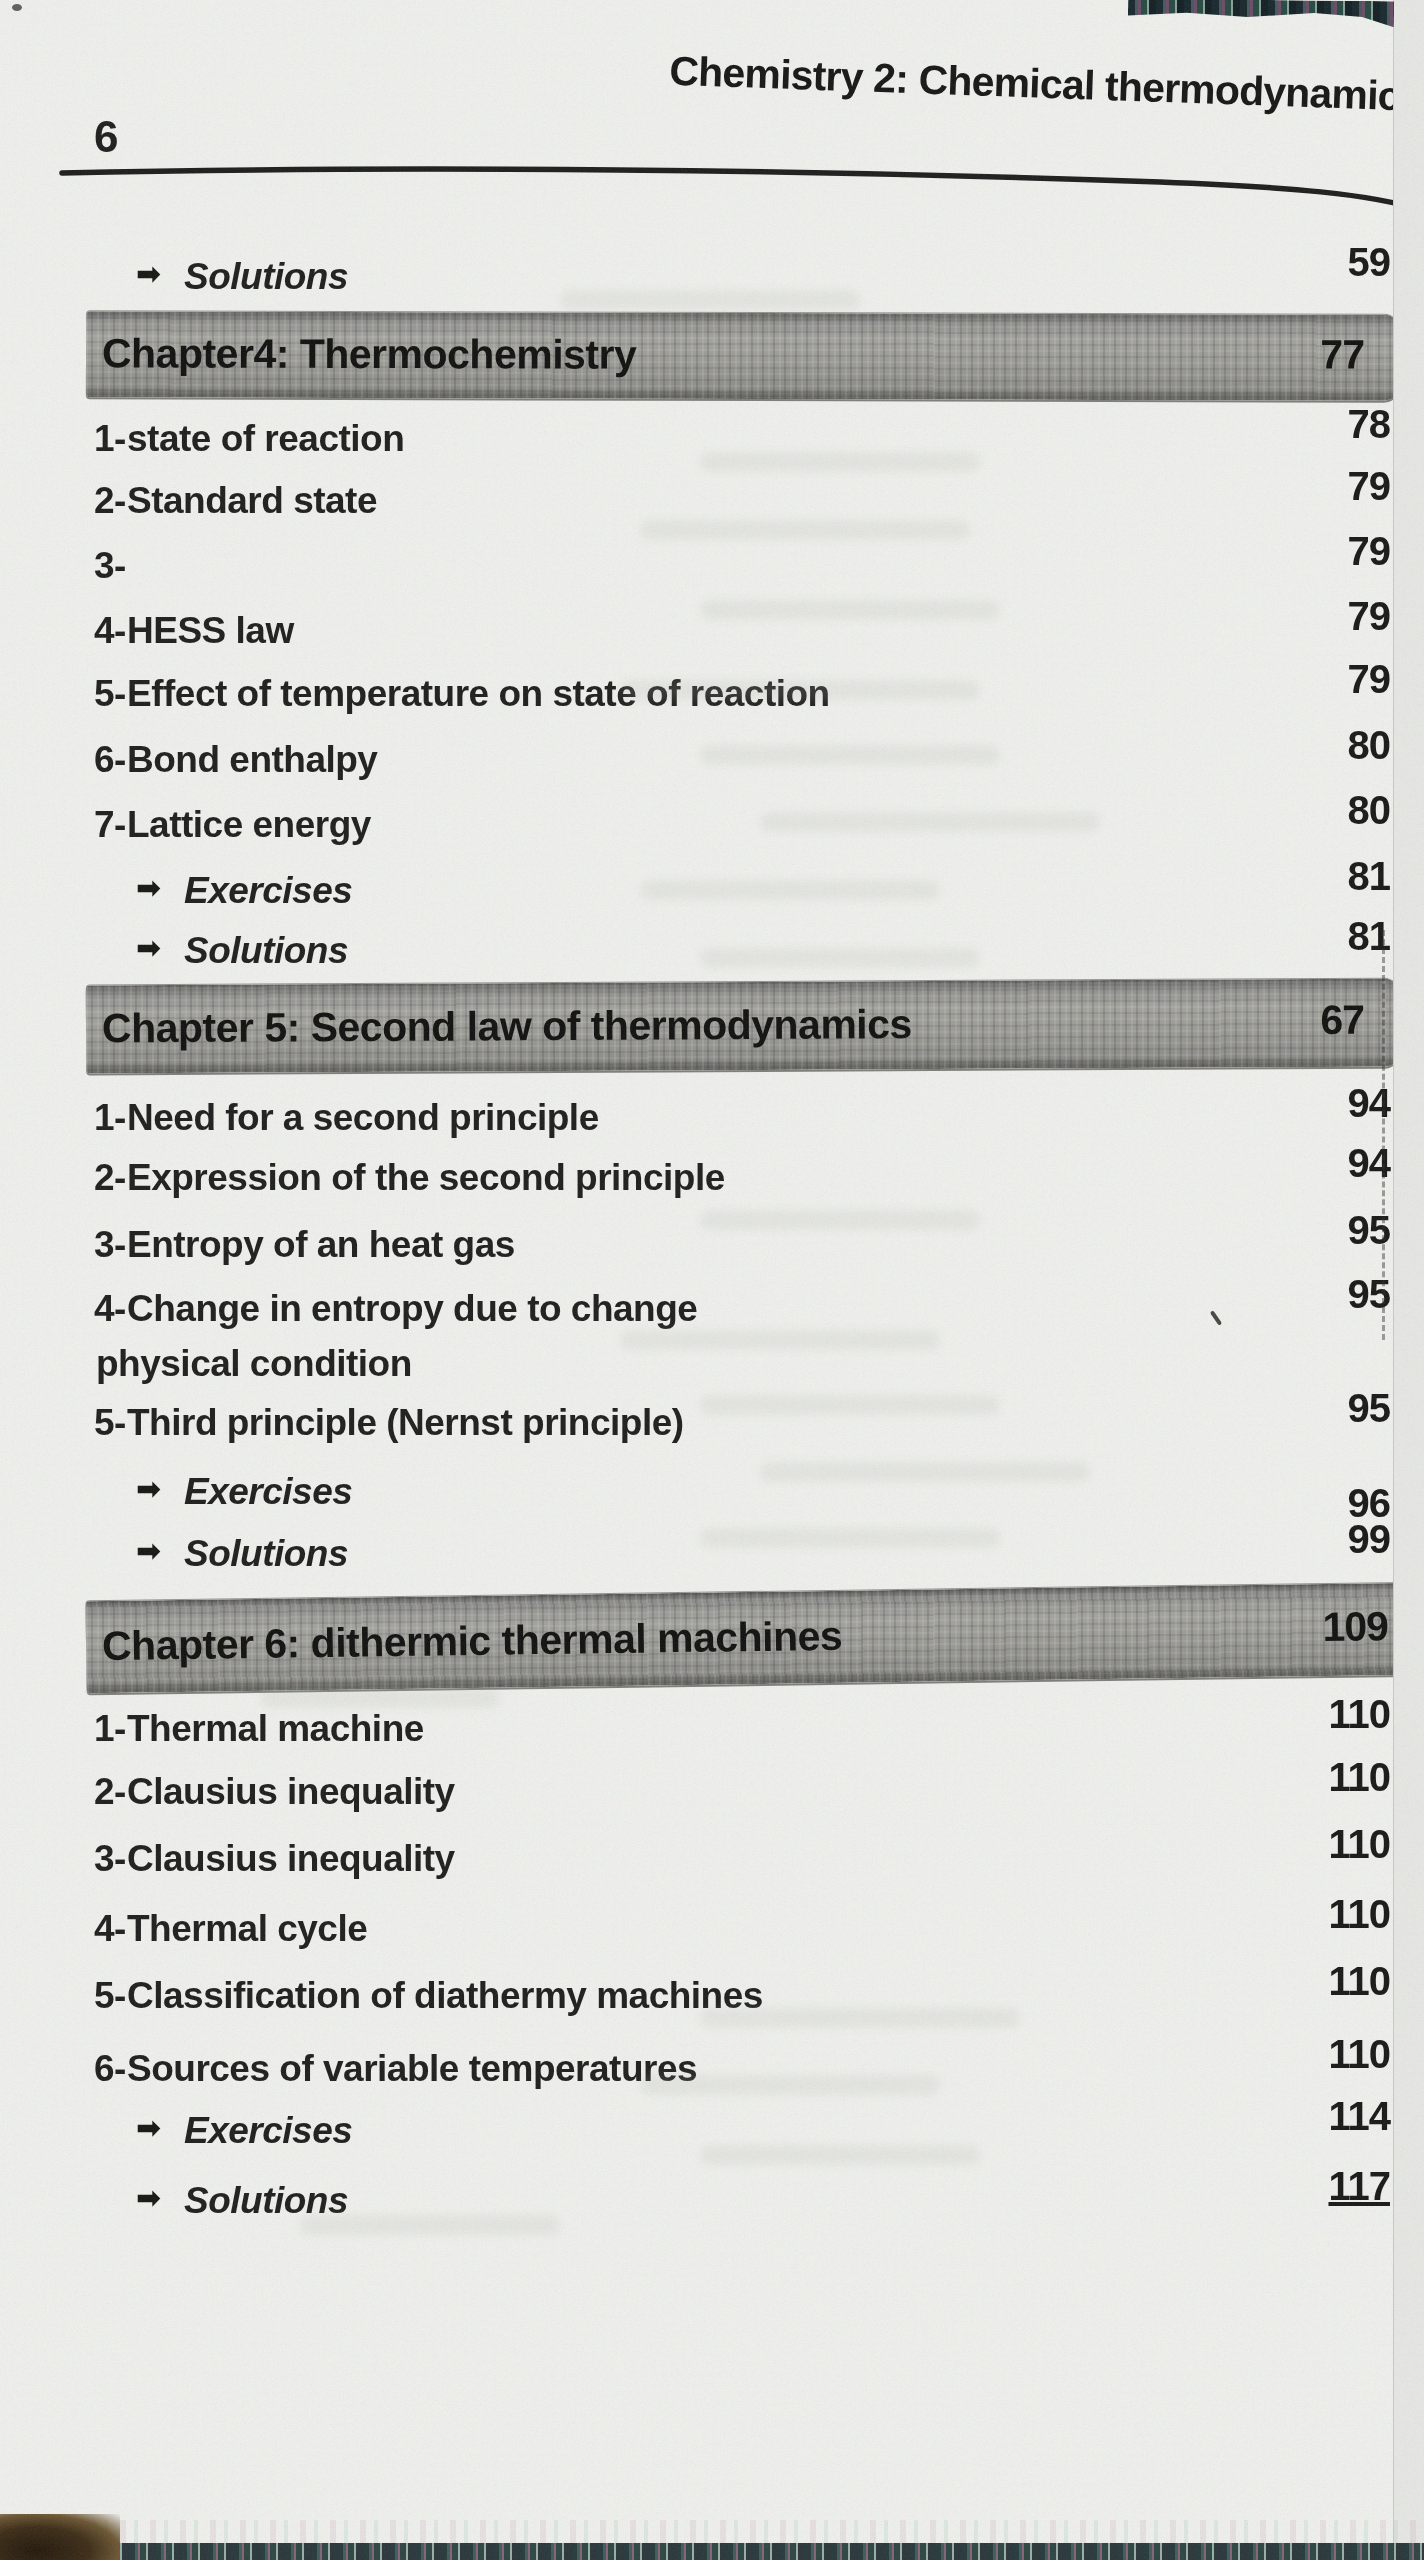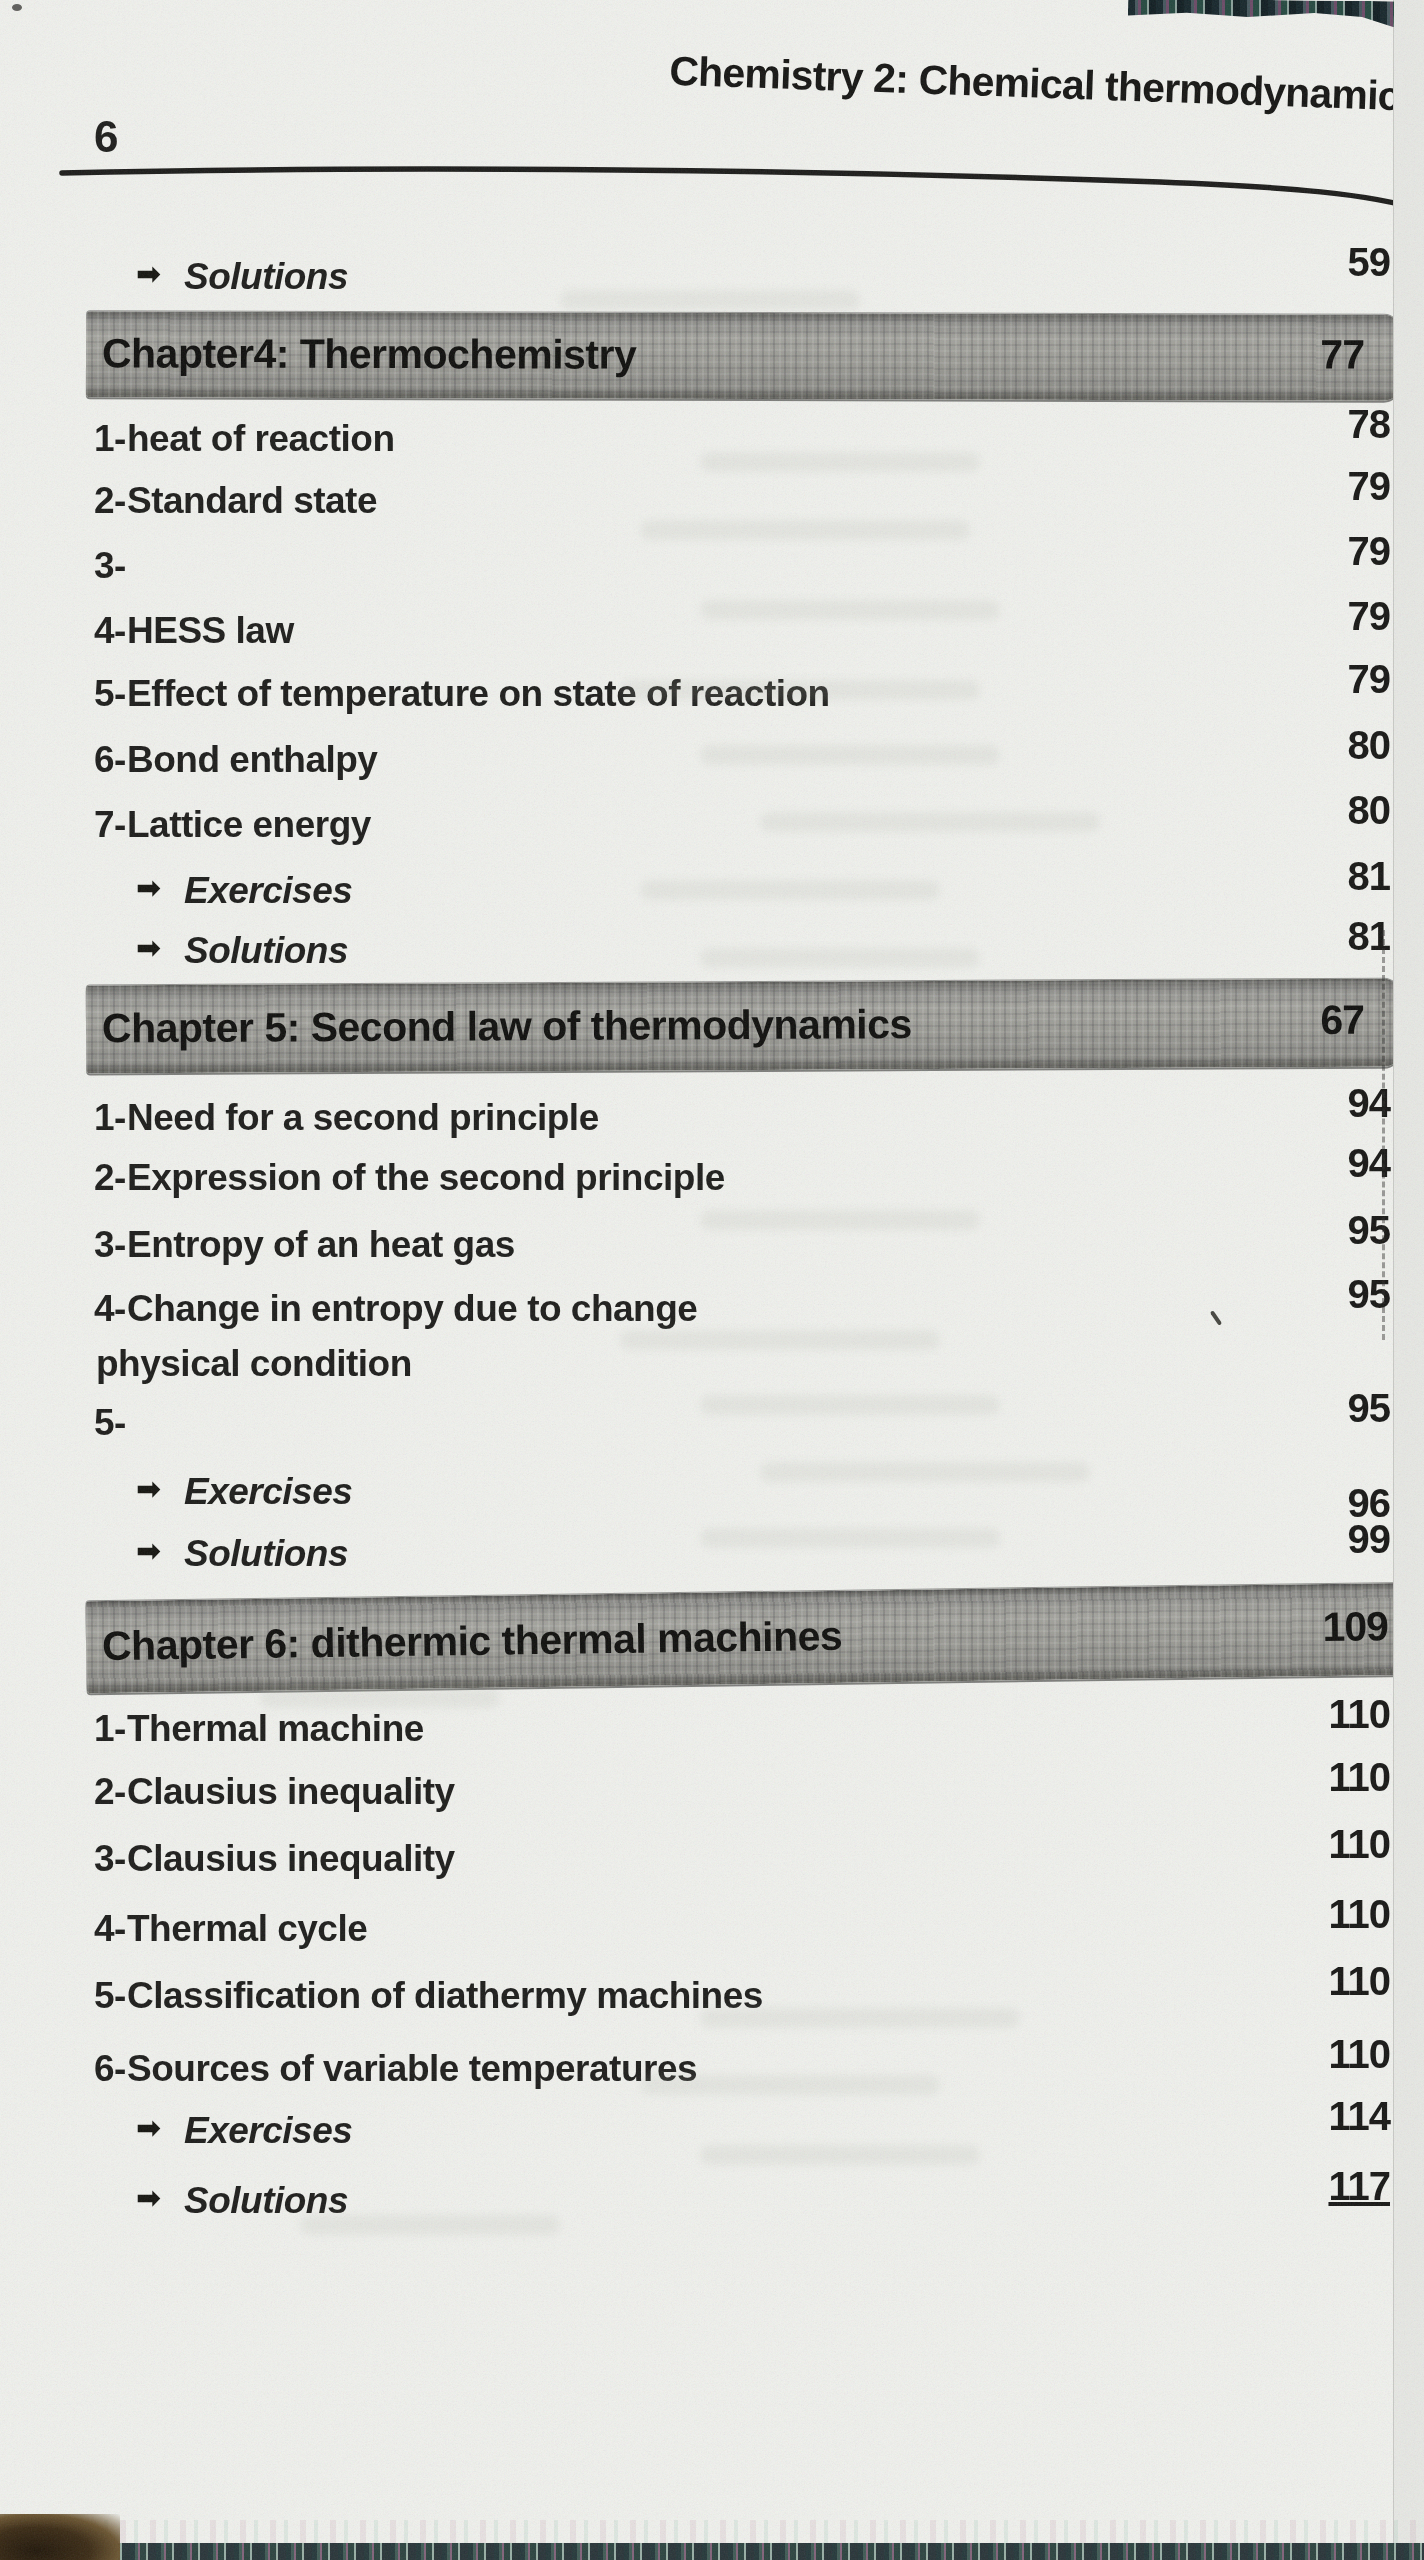--- a/index.html
+++ b/index.html
@@ -127,21 +127,21 @@
         <span class="arrow">➡</span>
         <span class="label">Solutions</span>
         <span class="pnum" style="transform: translateY(-8px);">59</span>
       </div>
       <div class="chapter" style="top: 313px; height: 86px; width: 1314px; transform: rotate(0.15deg);">
         <span class="label" style="top: 19px;">Chapter4: Thermochemistry</span>
         <span class="pnum" style="top: 17px;">77</span>
       </div>
       <div class="row item" style="top: 408px;">
         <span class="num">1-</span>
-        <span class="label">heat of reaction</span>
+        <span class="label">state of reaction</span>
         <span class="pnum" style="transform: translateY(-8px);">78</span>
       </div>
       <div class="row item" style="top: 470px;">
         <span class="num">2-</span>
         <span class="label">Standard state</span>
         <span class="pnum" style="transform: translateY(-8px);">79</span>
       </div>
       <div class="row item" style="top: 535px;">
         <span class="num">3-</span>
         <span class="pnum" style="transform: translateY(-8px);">79</span>
@@ -198,20 +198,21 @@
       <div class="row item" style="top: 1278px;">
         <span class="num">4-</span>
         <span class="label">Change in entropy due to change</span>
         <span class="pnum" style="transform: translateY(-8px);">95</span>
       </div>
       <div class="row cont" style="top: 1333px;">
         <span class="label">physical condition</span>
       </div>
       <div class="row item" style="top: 1392px;">
         <span class="num">5-</span>
+        <span class="label">Third principle (Nernst principle)</span>
         <span class="pnum" style="transform: translateY(-8px);">95</span>
       </div>
       <div class="row bullet" style="top: 1461px;">
         <span class="arrow">➡</span>
         <span class="label">Exercises</span>
         <span class="pnum" style="transform: translateY(-8px); margin-top: 26px;">96</span>
       </div>
       <div class="row bullet" style="top: 1523px;">
         <span class="arrow">➡</span>
         <span class="label">Solutions</span>

